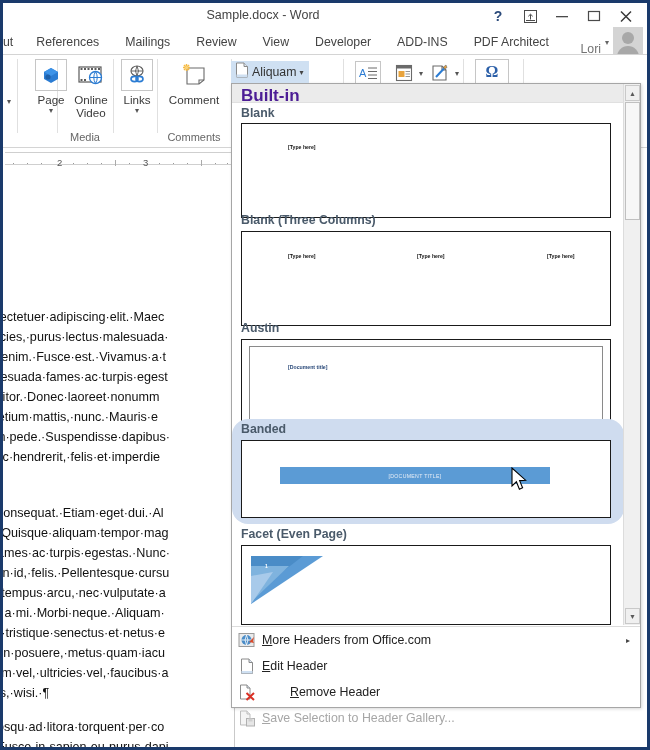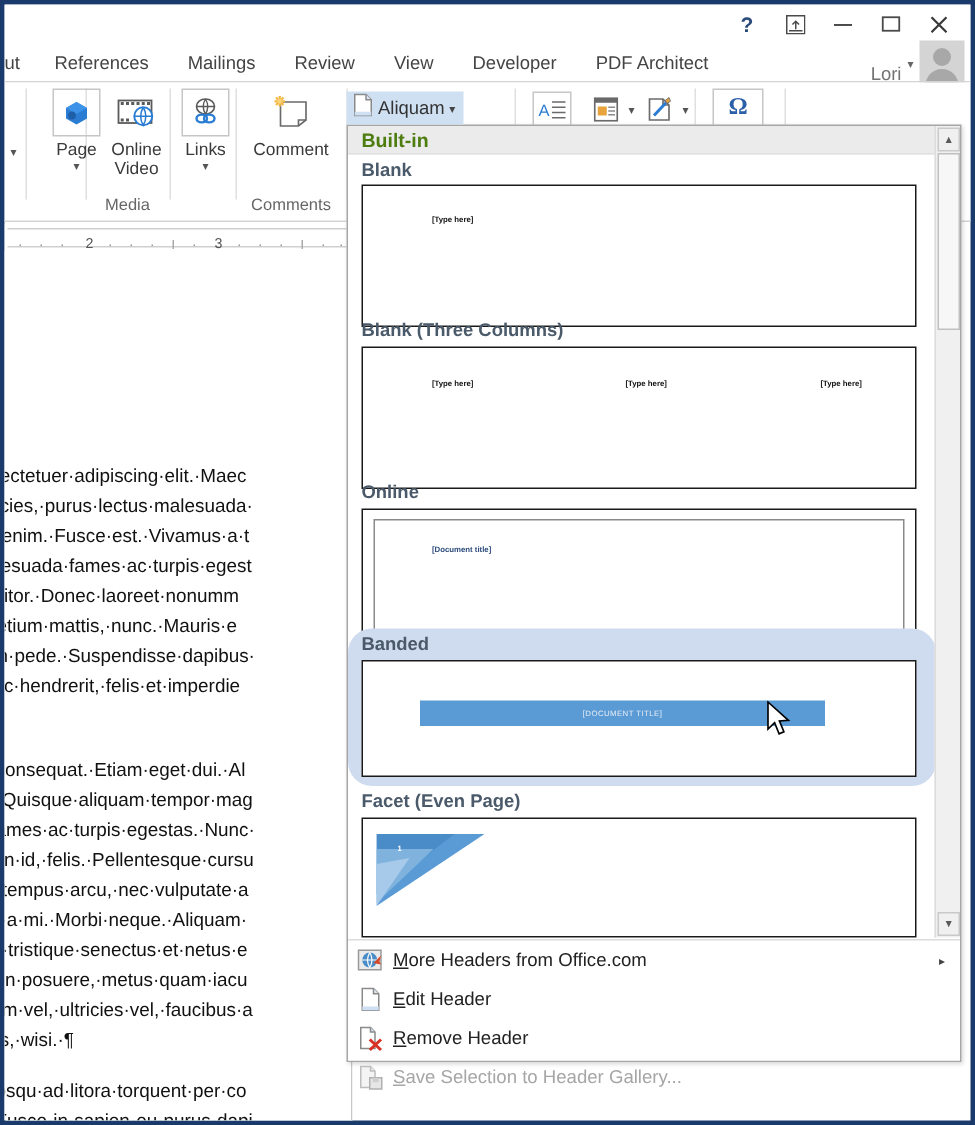--- a/index.html
+++ b/index.html
@@ -149,21 +149,21 @@
     z-index: 20;
   }
   .gallery-scrollport {
     position: absolute; left: 0; top: 0; width: 392px; height: 542px; overflow: hidden;
   }
   .built-in {
     position: absolute; left: 0; top: 0; width: 392px; height: 19px;
     background: #ebebeb; border-bottom: 1px solid #e0e0e0;
   }
   .built-in span {
-    position: absolute; left: 9px; top: 2px; font-size: 13px; font-weight: bold; color: #4d7c0f;
+    position: absolute; left: 9px; top: 2px; font-size: 17px; font-weight: bold; color: #4c1d95;
   }
   .gitem { position: absolute; left: 0; width: 392px; }
   .gitem.sel { background: #cfdcef; border-radius: 16px; }
   .gitem-label {
     position: absolute; left: 9px; top: 3px; font-size: 12.3px; font-weight: bold; color: #4a5a6a;
   }
   .thumb {
     position: absolute; left: 9px; background: #ffffff; border: 1px solid #1a1a1a;
     overflow: hidden;
   }
@@ -220,20 +220,21 @@
 
   
   .cursor { position: absolute; z-index: 60; pointer-events: none; }
 </style>
 </head>
 <body>
 
 <div id="app">
 
   <div class="titlebar">
+    <div class="titlebar-text">Sample.docx - Word</div>
     <div class="wincontrols">
       <div class="winbtn" style="font-weight:bold;font-size:14px;color:#2b4a7a;">?</div>
       <div class="winbtn">
         <svg width="13" height="13" viewBox="0 0 13 13">
             <rect x="0.5" y="0.5" width="12" height="12" fill="none" stroke="#4a4a4a"></rect>
             <path d="M6.5 9.5 V4.5 M4.3 6.3 L6.5 4.2 L8.7 6.3" fill="none" stroke="#4a4a4a" stroke-width="1"></path>
             <rect x="2" y="10" width="9" height="1" fill="#4a4a4a"></rect>
           </svg>
       </div>
       <div class="winbtn">
@@ -255,20 +256,21 @@
   </div>
 
   <div class="tabbar">
     <div class="tabs">
       <div class="tab clipped">ut</div>
       <div class="tab">References</div>
       <div class="tab">Mailings</div>
       <div class="tab">Review</div>
       <div class="tab">View</div>
       <div class="tab">Developer</div>
+      <div class="tab">ADD-INS</div>
       <div class="tab">PDF Architect</div>
     </div>
     <div class="acct">
       <span class="acct-name">Lori</span>
       <span class="acct-caret">▾</span>
       <div class="avatar"></div>
     </div>
     <div class="tabbar-underline"></div>
   </div>
 
@@ -476,21 +478,21 @@
       <div class="gitem" style="top:126px; height:105px;">
         <div class="gitem-label">Blank (Three Columns)</div>
         <div class="thumb" style="top:21px; width:370px; height:95px;">
           <div class="tiny" style="left:46px; top:21px;">[Type here]</div>
           <div class="tiny" style="left:175px; top:21px;">[Type here]</div>
           <div class="tiny" style="left:305px; top:21px;">[Type here]</div>
         </div>
       </div>
 
       <div class="gitem" style="top:234px; height:102px;">
-        <div class="gitem-label">Online</div>
+        <div class="gitem-label">Austin</div>
         <div class="thumb" style="top:21px; width:370px; height:90px;">
           <div class="austin-inner"></div>
           <div class="tiny blue" style="left:46px; top:24px;">[Document title]</div>
         </div>
       </div>
 
       <div class="gitem sel" style="top:335px; height:105px;">
         <div class="gitem-label">Banded</div>
         <div class="thumb" style="top:21px; width:370px; height:78px;">
           <div class="band">
@@ -542,21 +544,21 @@
         <div class="micon">
           <svg width="15" height="17" viewBox="0 0 15 17">
             <path d="M1.5 1 H9 L12.5 4.5 V15.5 H1.5 Z" fill="#fff" stroke="#8a8a8a" stroke-width="1"></path>
             <path d="M9 1 V4.5 H12.5" fill="#dfe9f5" stroke="#8a8a8a" stroke-width="1"></path>
             <rect x="1.5" y="13" width="11" height="2.5" fill="#cfe0f2"></rect>
           </svg>
         </div>
         <span class="mlbl"><span class="uline">E</span>dit Header</span>
       </div>
 
-      <div class="mitem" style="top:52px;">
+      <div class="mitem" style="top:52px;gap:28px;">
         <div class="micon">
           <svg width="17" height="17" viewBox="0 0 17 17">
             <path d="M1.5 1 H8 L11 4 V15 H1.5 Z" fill="#fff" stroke="#8a8a8a" stroke-width="1"></path>
             <path d="M8 1 V4 H11" fill="#dfe9f5" stroke="#8a8a8a" stroke-width="1"></path>
             <path d="M7.5 9 L15 16 M15 9 L7.5 16" stroke="#d93025" stroke-width="2"></path>
           </svg>
         </div>
         <span class="mlbl"><span class="uline">R</span>emove Header</span>
       </div>
 

